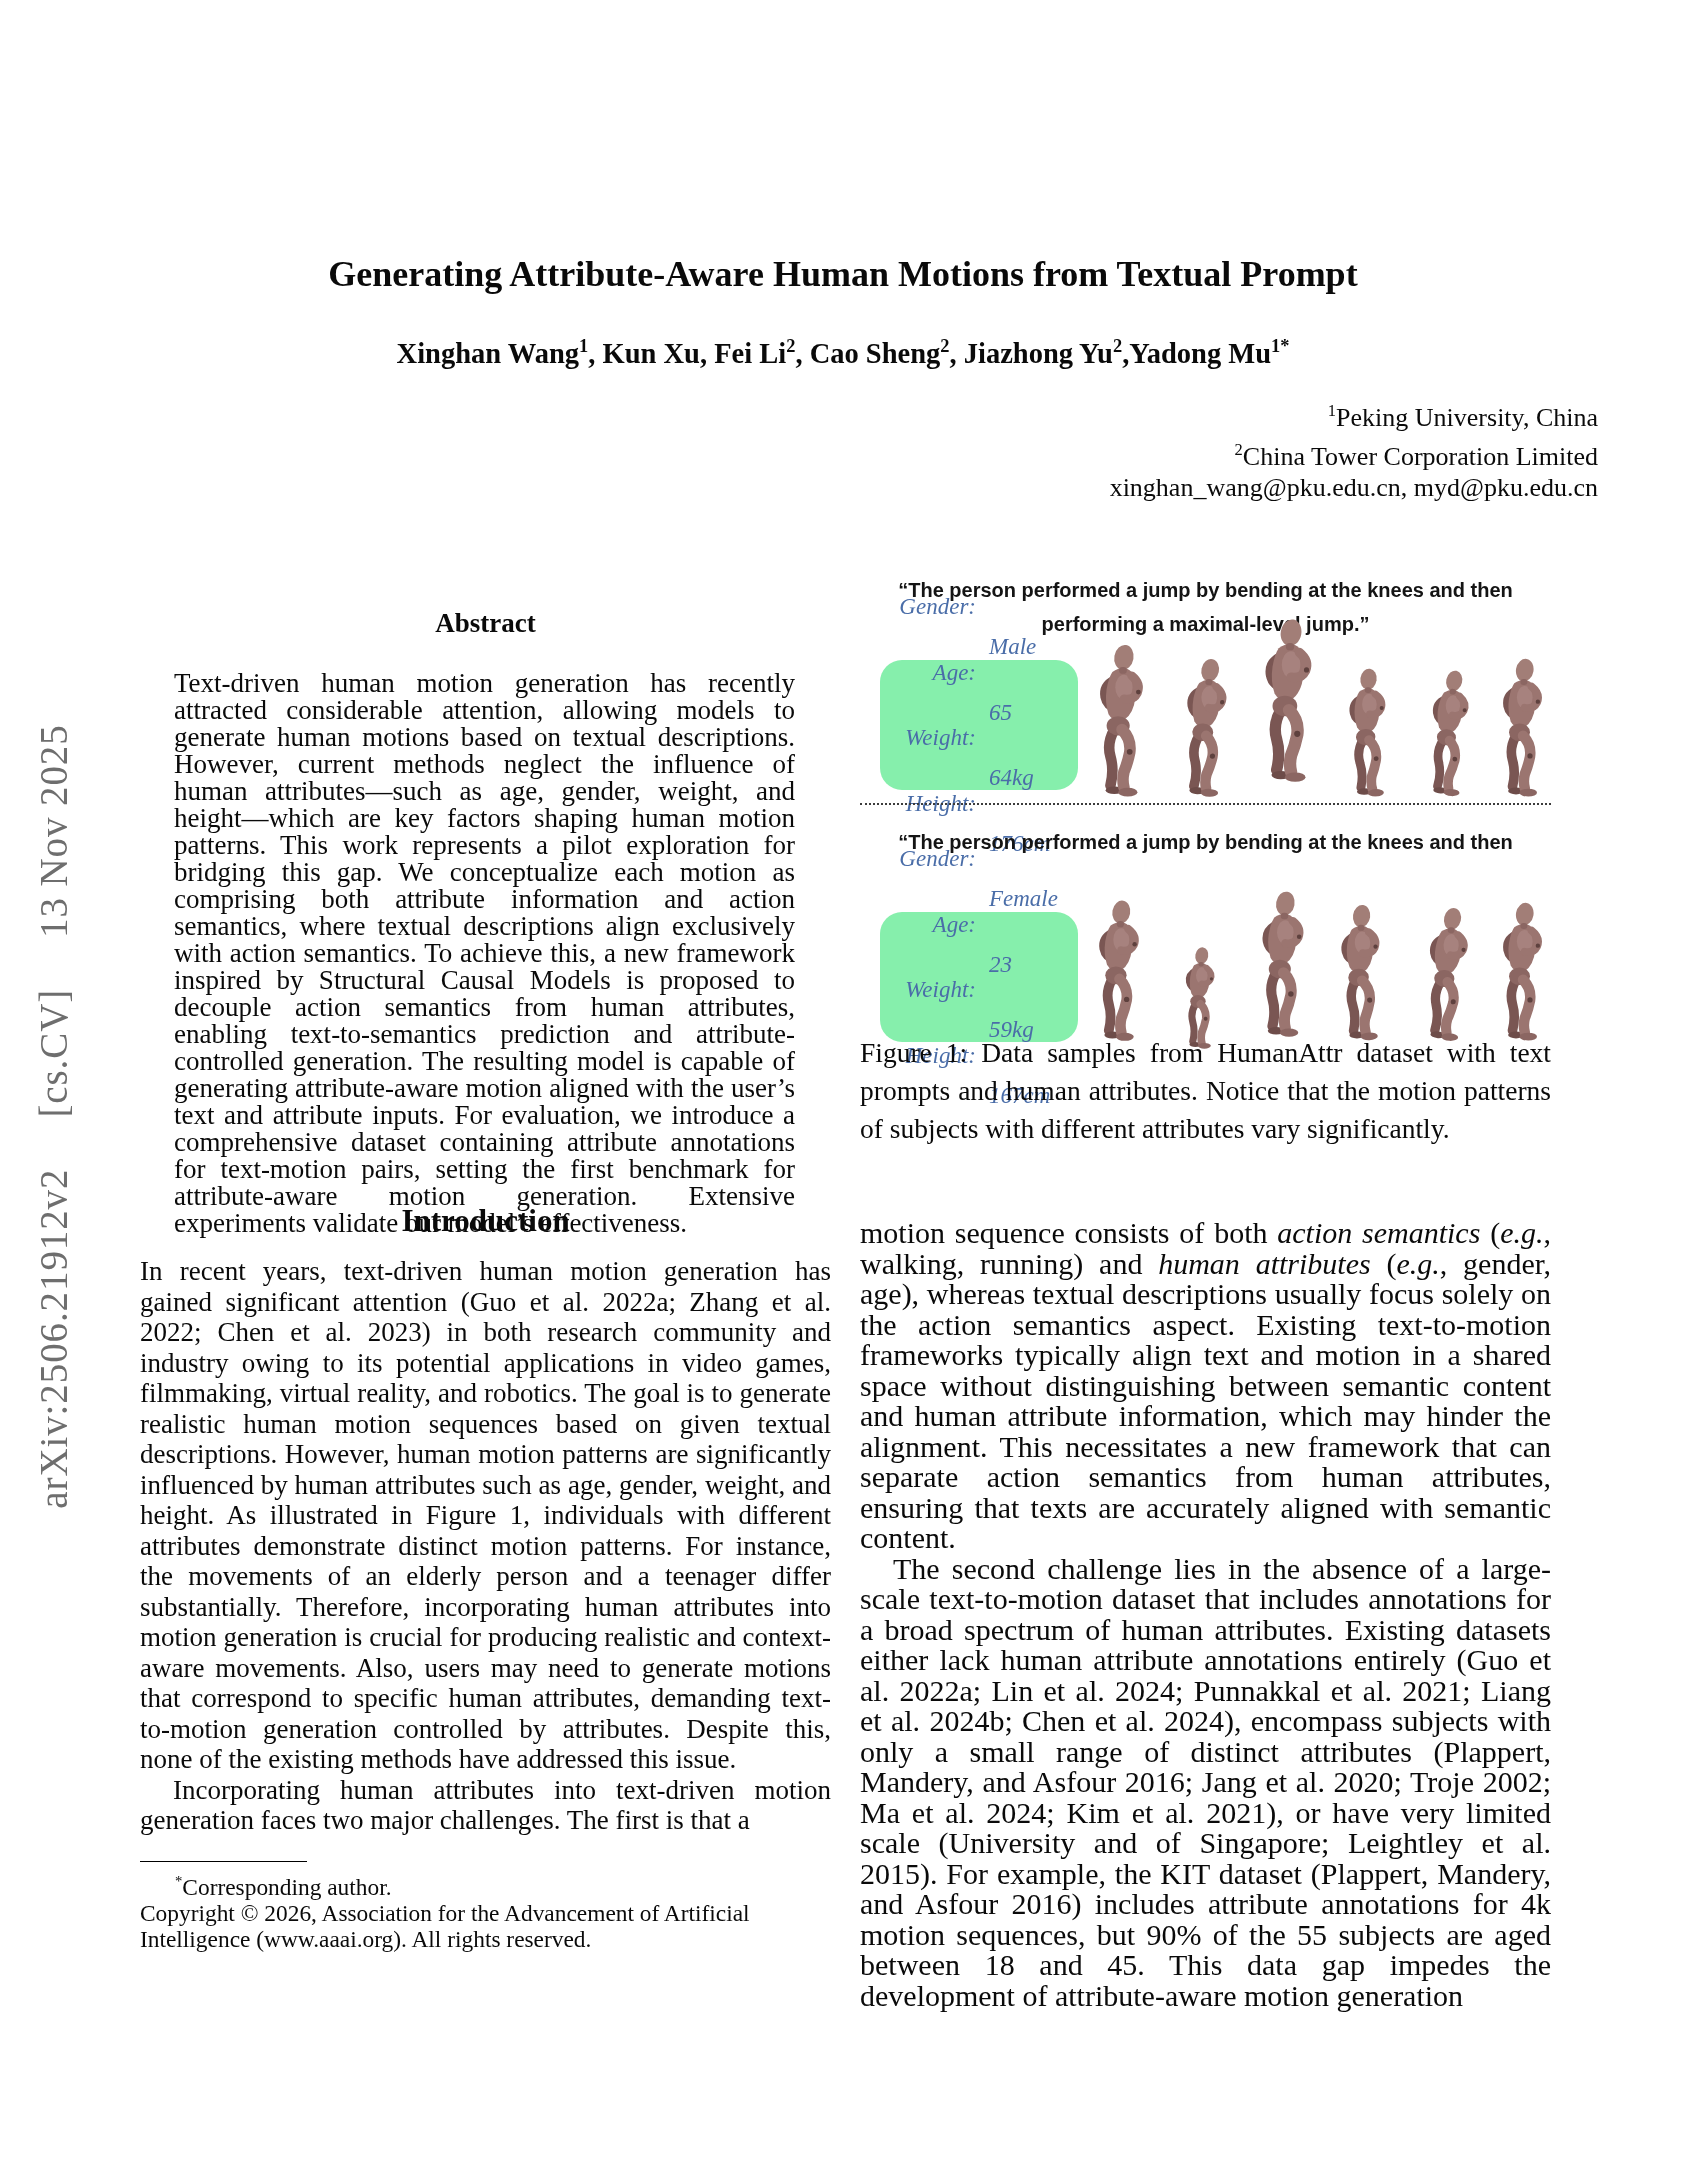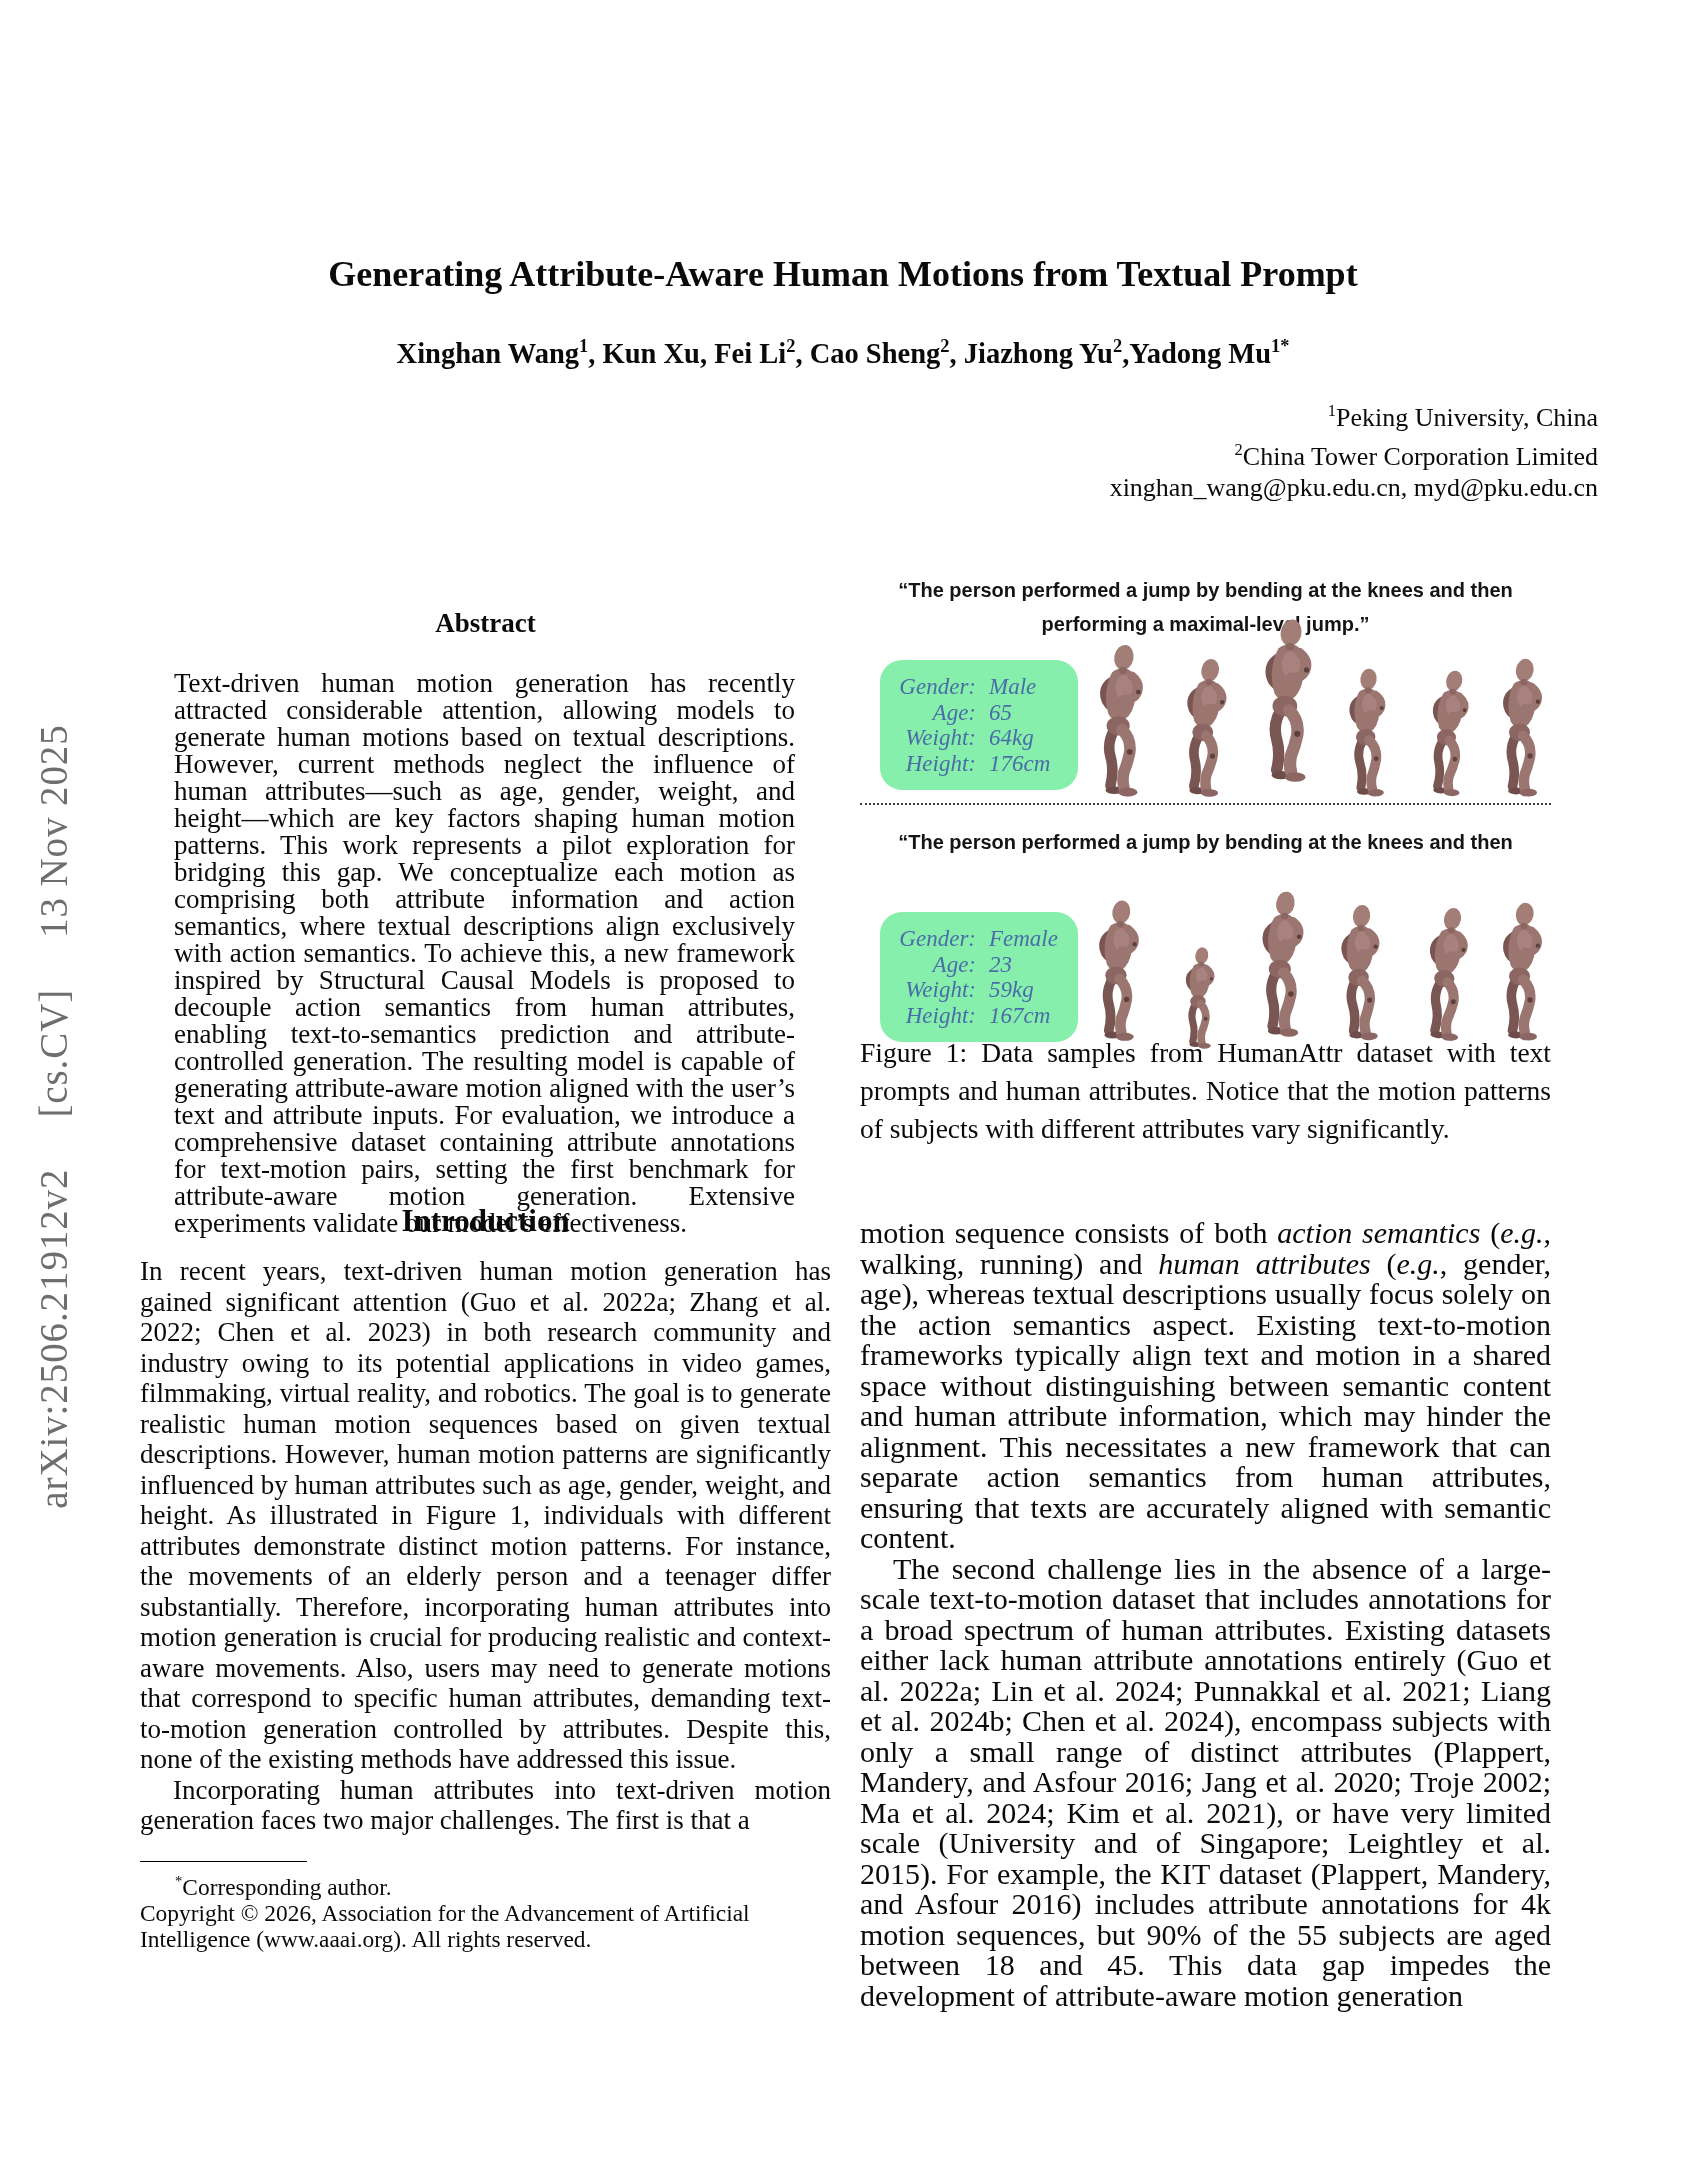--- a/index.html
+++ b/index.html
@@ -53,21 +53,21 @@
   .quote2{top:825px;}
   .figrow{height:176px;}
   .figrow1{top:621px;}
   .figrow2{top:873px;}
   .attrbox{position:absolute;left:20px;top:39px;width:198px;height:130px;
     background:#86efac;border-radius:22px;
     display:grid;grid-template-columns:96px 1fr;column-gap:13px;
     align-content:center;row-gap:0.9px;
     font-style:italic;font-size:23px;line-height:25px;color:#4a6da8;}
   .attrbox .alabel{text-align:right;}
-  .attrbox .aval{text-align:left;}
+  .attrbox .aval{text-align:left;margin-top:40px;}
   .men{position:absolute;left:231px;right:0;top:0;bottom:0;
     display:flex;justify-content:space-between;align-items:flex-end;}
   .fig{display:block;transform-origin:50% 100%;}
   .dotted{top:803px;border-top:2.8px dotted #3c3c3c;height:0;}
   .caption{top:1034px;font-size:27.5px;line-height:38px;text-align:justify;}
   .right-body{top:1218px;font-size:30px;line-height:30.5px;text-align:justify;}
   .right-body p{margin:0;}
   .right-body p.indent{text-indent:33px;}
   .right-body em{font-style:italic;}
 

